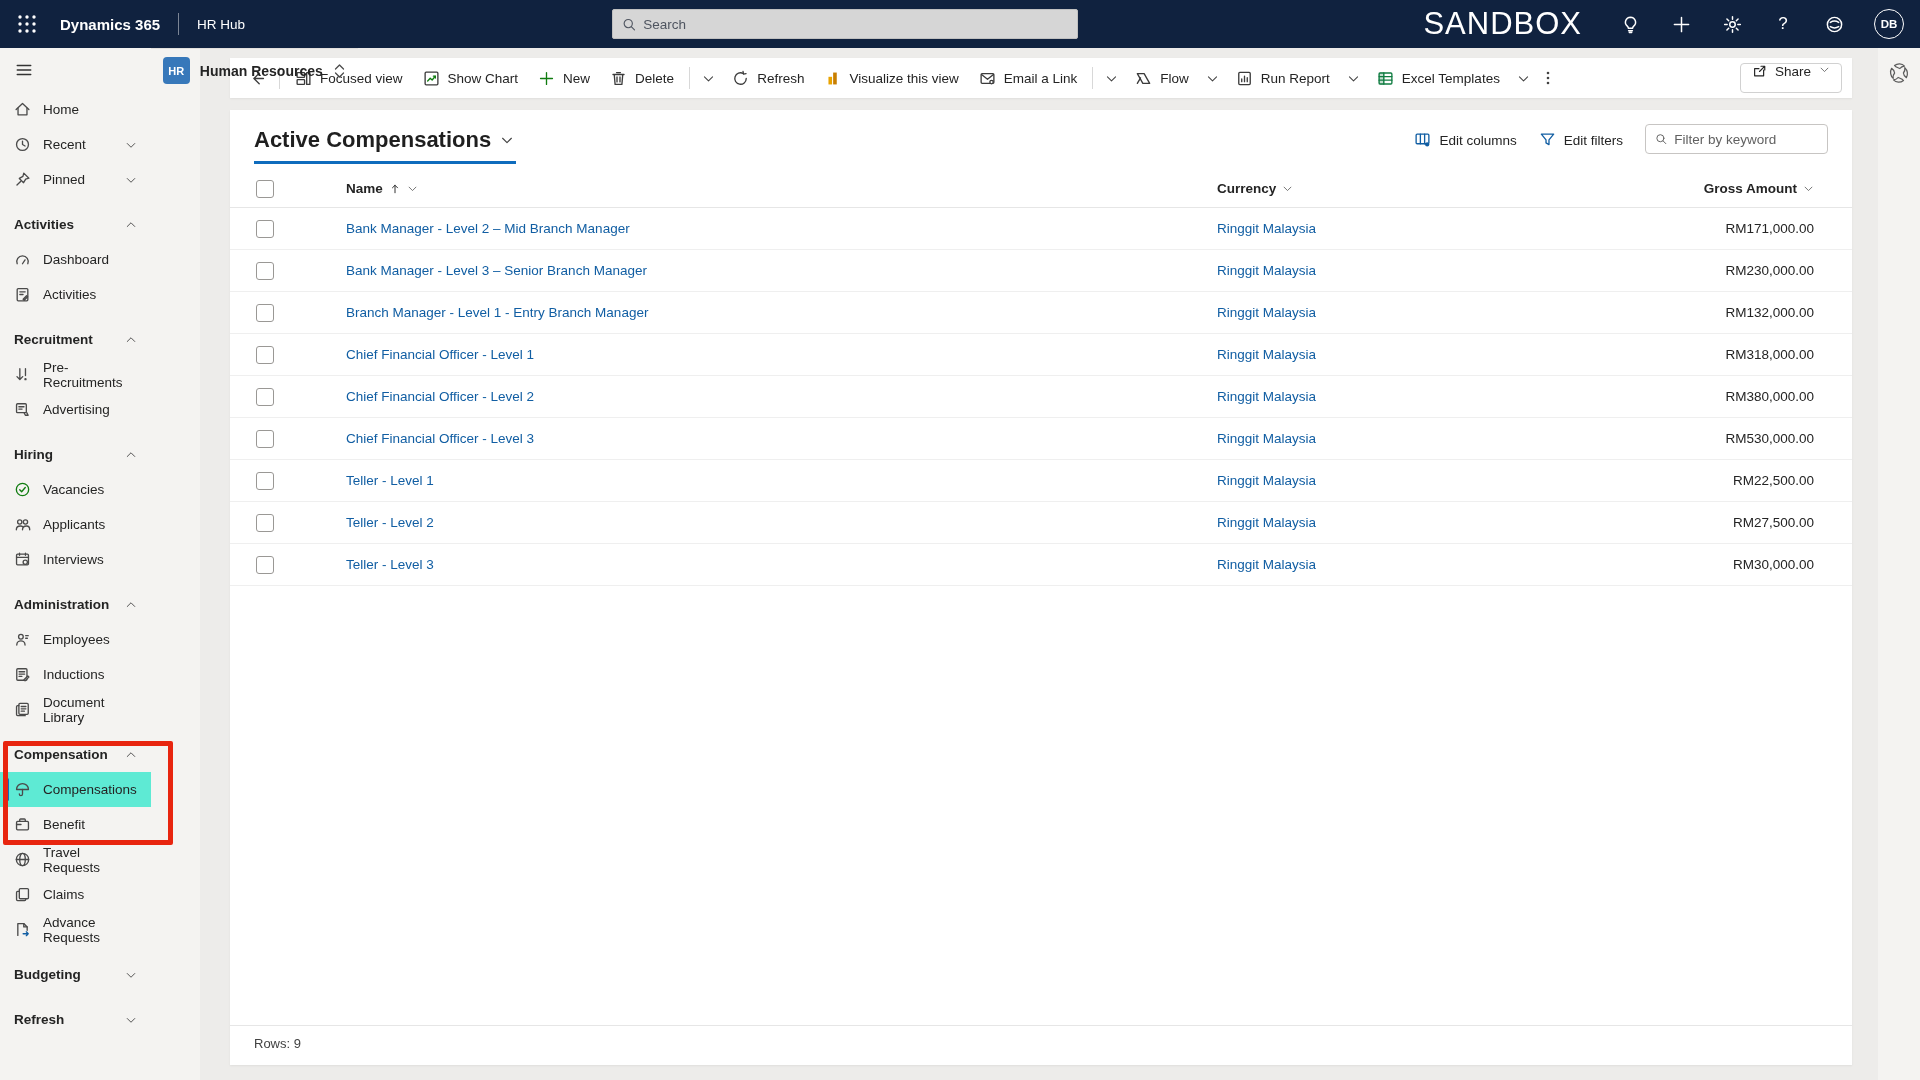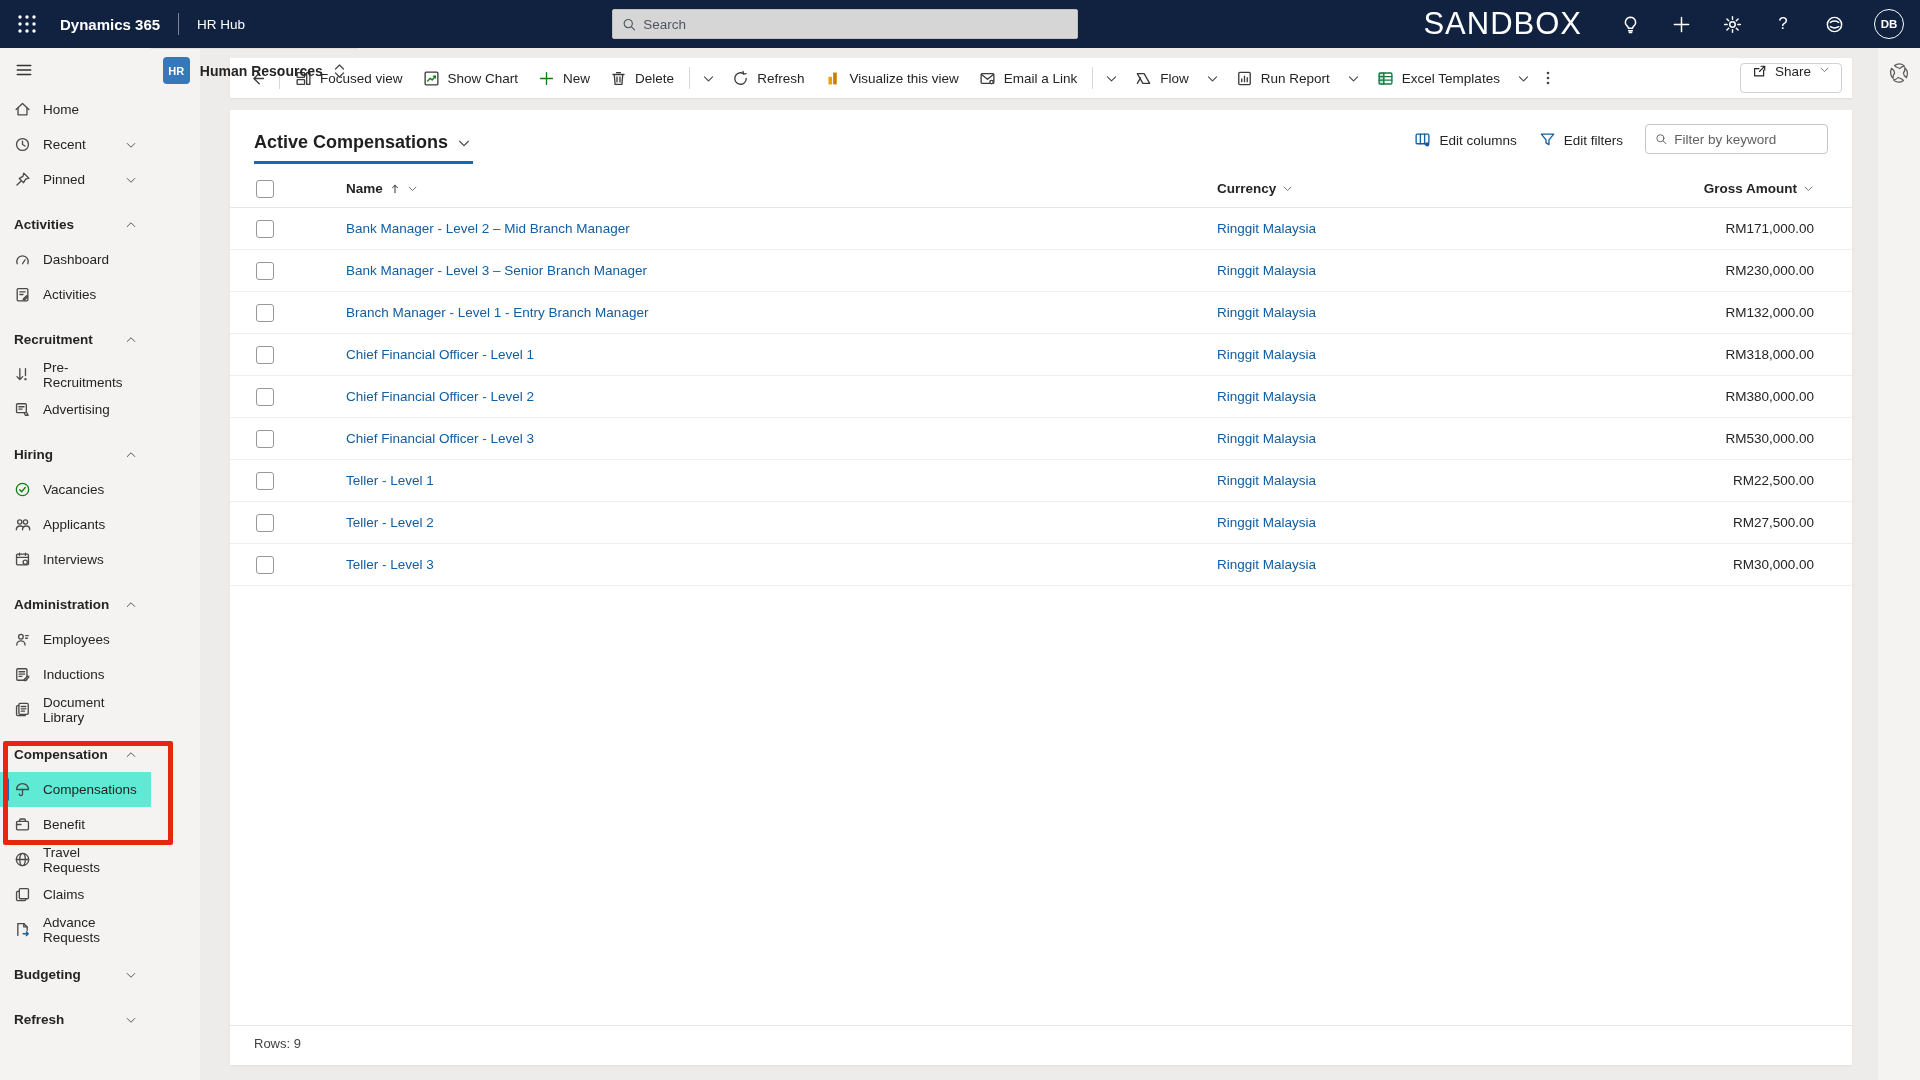--- a/index.html
+++ b/index.html
@@ -51,21 +51,21 @@
   .cmd{display:flex;align-items:center;gap:8px;height:30px;padding:0 10px;border-radius:4px;cursor:pointer;white-space:nowrap}
   .cmd .cic{width:17px;height:17px;color:#3b3b3b}
   .cmd-chev{padding:0 7px;color:#424242}
   .cb-div{width:1px;height:22px;background:#d8d8d8;margin:0 5px}
   .backbtn{width:34px;justify-content:center;padding:0}
   .share-btn{margin-left:auto;display:flex;align-items:flex-start;gap:8px;height:30px;padding:0 11px;border:1px solid #d1d1d1;border-radius:4px;cursor:pointer;color:#242424}
   .more-btn{padding:0 9px;cursor:pointer;color:#242424;display:flex;align-items:center;height:30px;border-radius:4px}
 
   .gridcard{flex:1;margin-top:12px;display:flex;flex-direction:column;overflow:hidden}
   .view-header{display:flex;align-items:flex-end;justify-content:space-between;padding:14px 24px 0 24px}
-  .view-title{display:inline-flex;align-items:center;gap:9px;font-size:18px;font-weight:700;color:#1f1f1f;border-bottom:3px solid #0f6cbd;padding:0 2px 8px 0;cursor:pointer}
+  .view-title{display:inline-flex;align-items:center;gap:9px;font-size:22px;font-weight:700;color:#1f1f1f;border-bottom:3px solid #0f6cbd;padding:0 2px 8px 0;cursor:pointer}
   .view-title .vchev{color:#424242}
   .view-controls{display:flex;align-items:center;gap:22px;padding-bottom:10px}
   .ctrl{display:flex;align-items:flex-end;gap:8px;cursor:pointer;color:#242424}
   .ctrl .bic{width:17px;height:17px;color:#115ea3}
   .filter-box{width:183px;height:30px;border:1px solid #c7c5c3;border-radius:4px;display:flex;align-items:center;gap:7px;padding:0 9px;color:#616161;background:#fff}
   .filter-box input{border:none;outline:none;width:100%;font-size:13.5px;font-family:inherit;color:#333}
   .filter-box input::placeholder{color:#616161}
 
   .tbl{flex:1;margin-top:6px;overflow:hidden}
   .thead,.trow{display:grid;grid-template-columns:70px 917px 313px 1fr;align-items:center;padding-right:38px}

